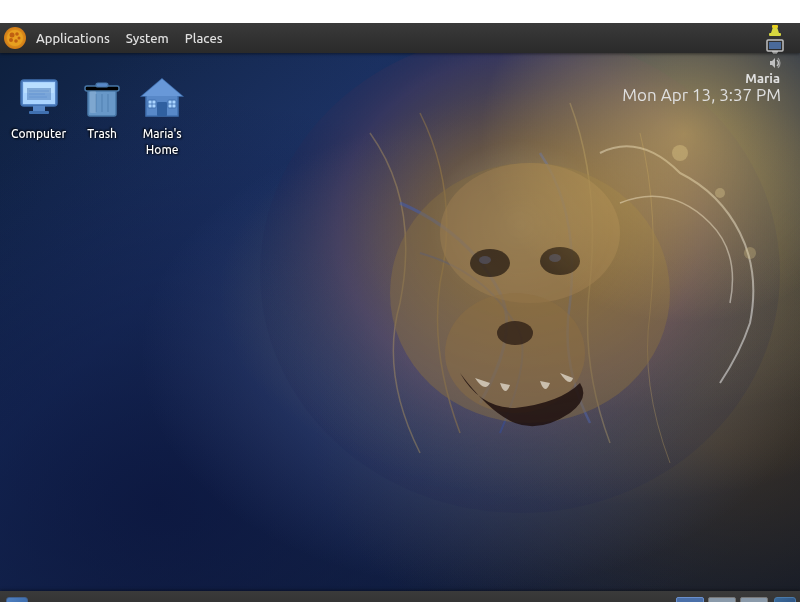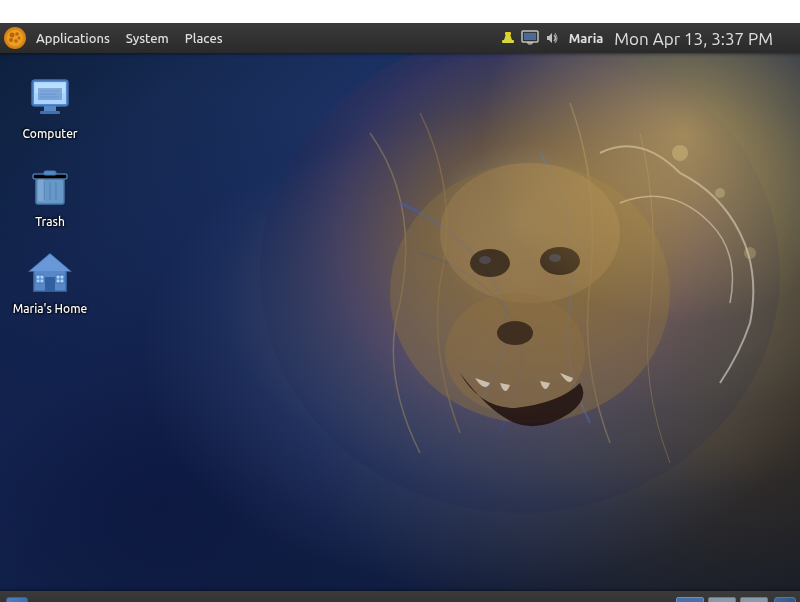--- a/index.html
+++ b/index.html
@@ -93,23 +93,24 @@
       display: flex;
       align-items: center;
       justify-content: center;
       font-size: 12px;
     }
 
     
     .taskbar-right {
       margin-left: auto;
       display: flex;
-      align-items: center;
-      height: 100%;
-      padding-right: 22px;
+      align-items: flex-end;
+      height: 100%;
+      padding-right: 14px;
+      flex-direction: column;
     }
 
     .taskbar-right-item {
       padding: 0 5px;
       height: 100%;
       display: flex;
       align-items: center;
       color: #e0e0e0;
       font-size: 13px;
     }
@@ -134,21 +135,20 @@
       justify-content: center;
     }
 
     
     #desktop-icons {
       position: absolute;
       top: 40px;
       left: 0;
       width: 180px;
       display: flex;
-      flex-direction: column;
       align-items: flex-start;
       padding: 5px;
     }
 
     .desktop-icon {
       display: flex;
       flex-direction: column;
       align-items: center;
       width: 90px;
       padding: 6px;

